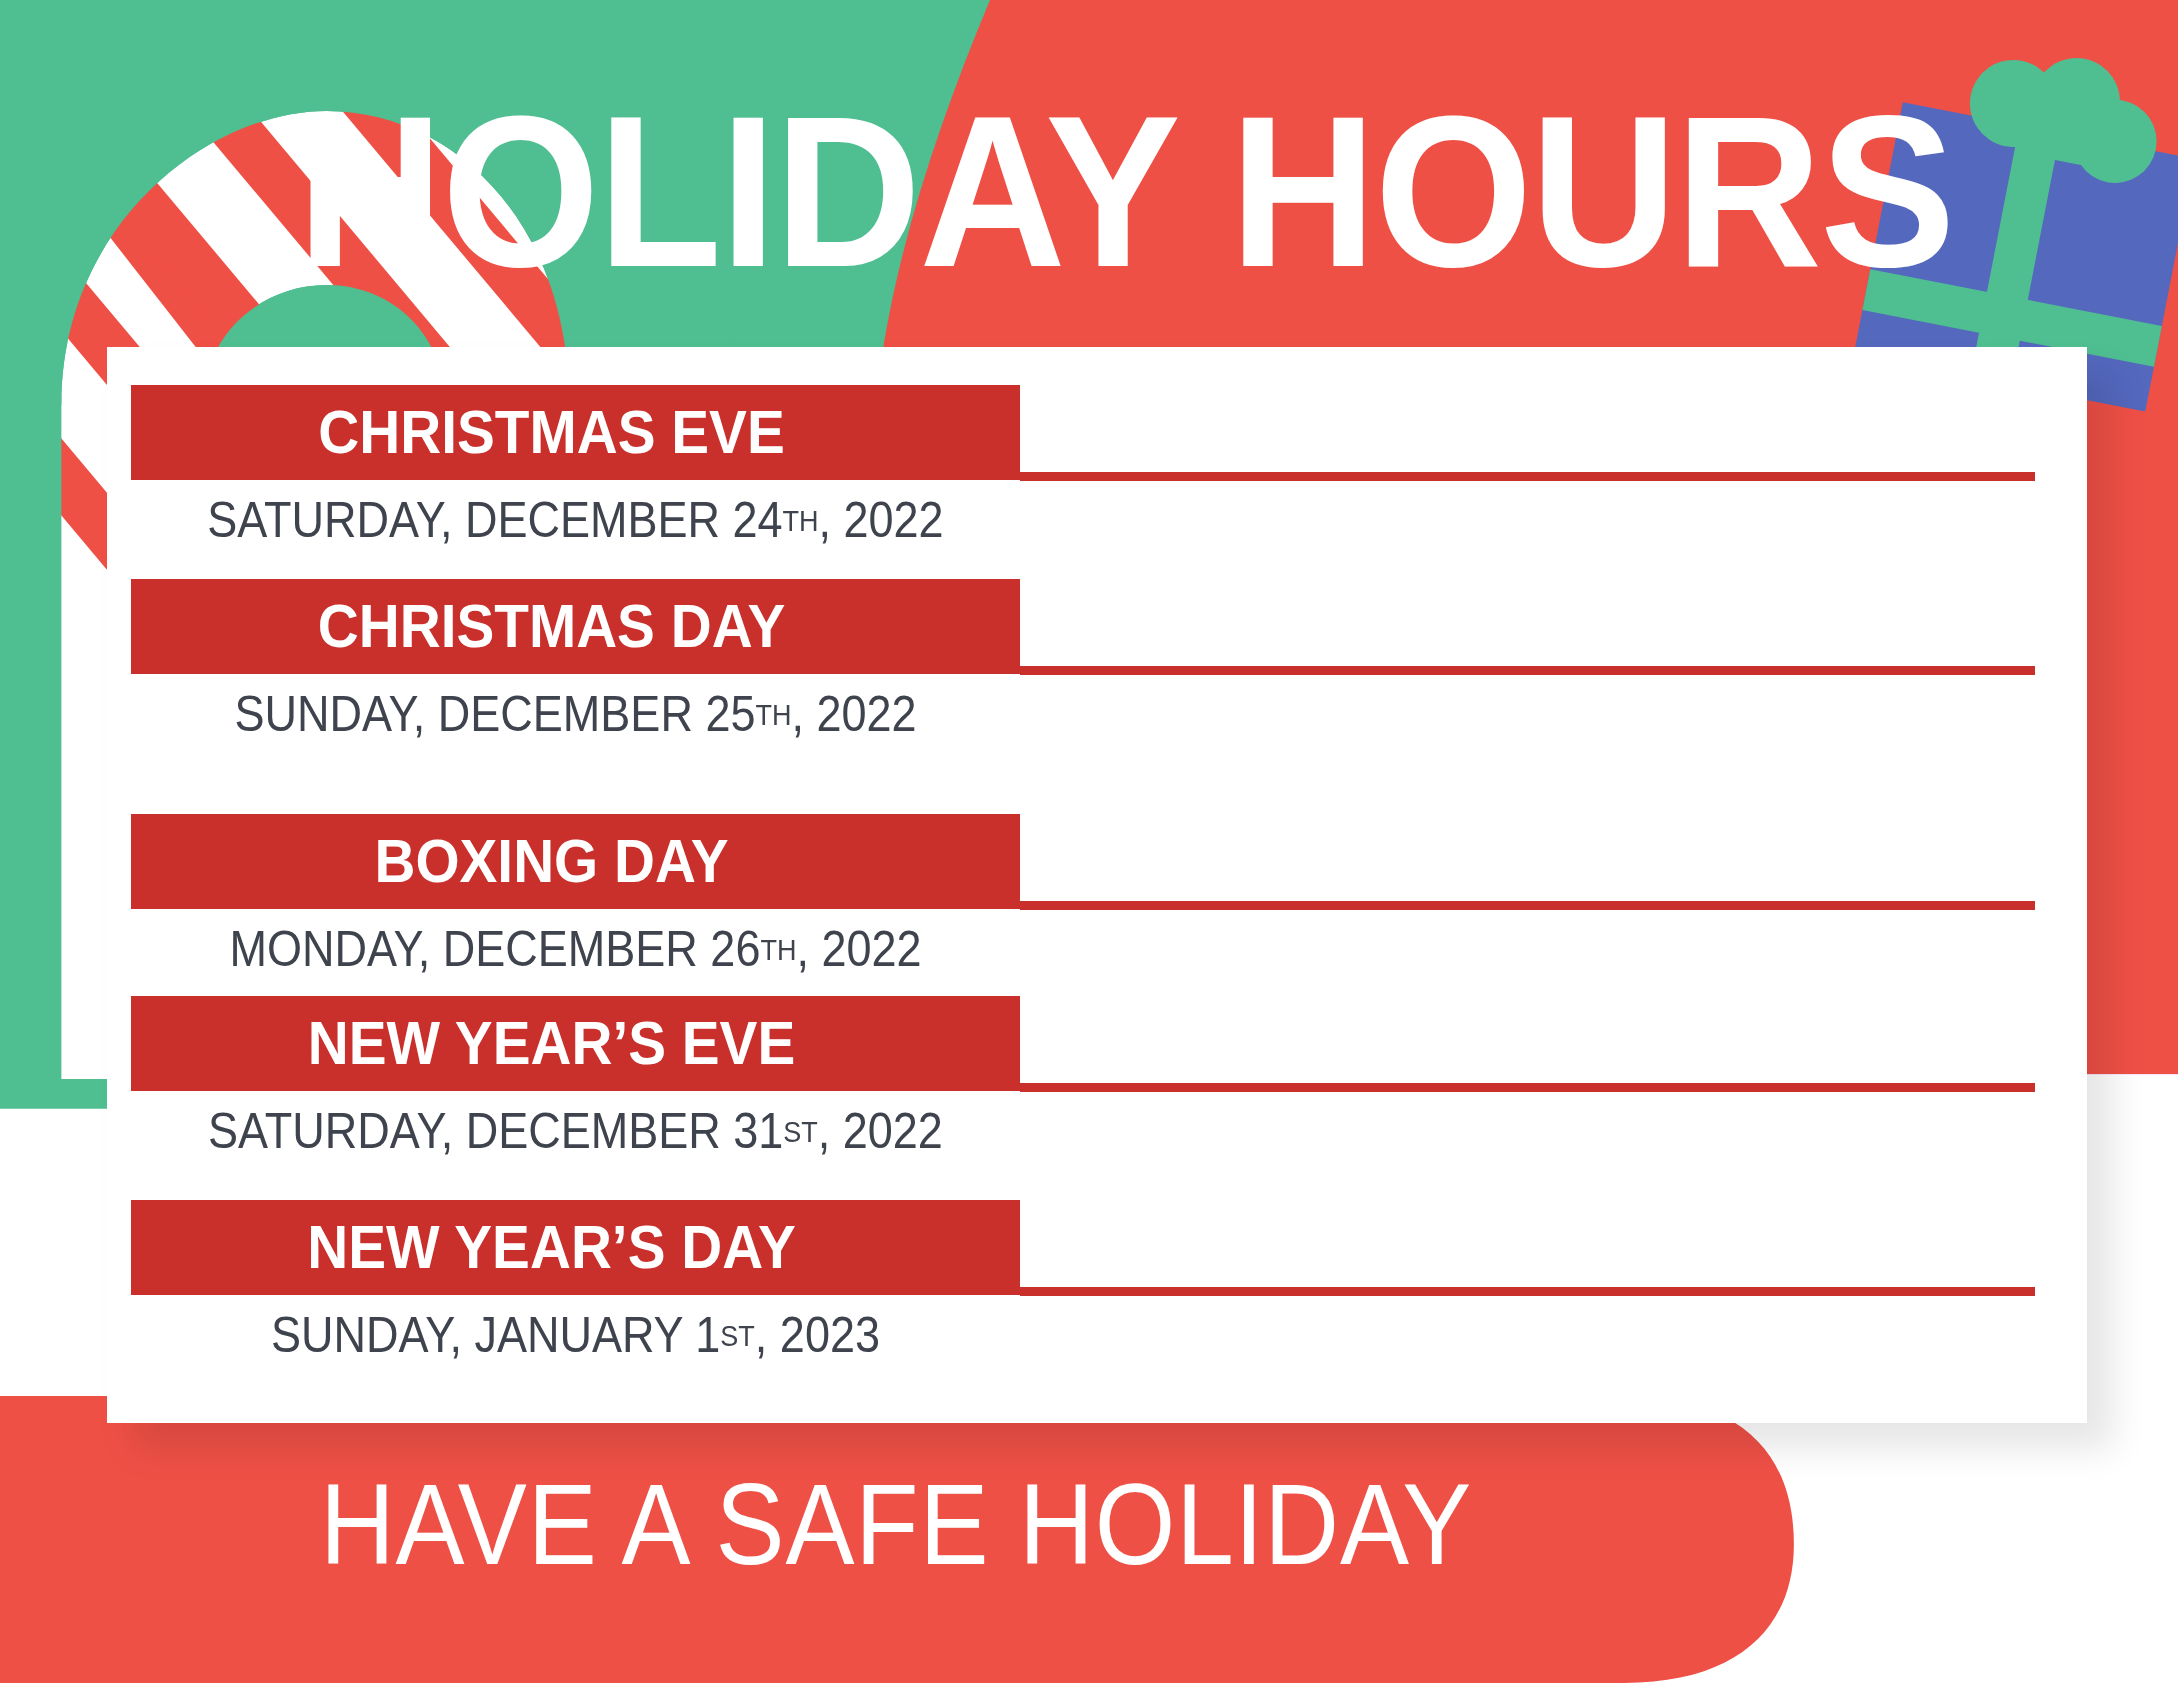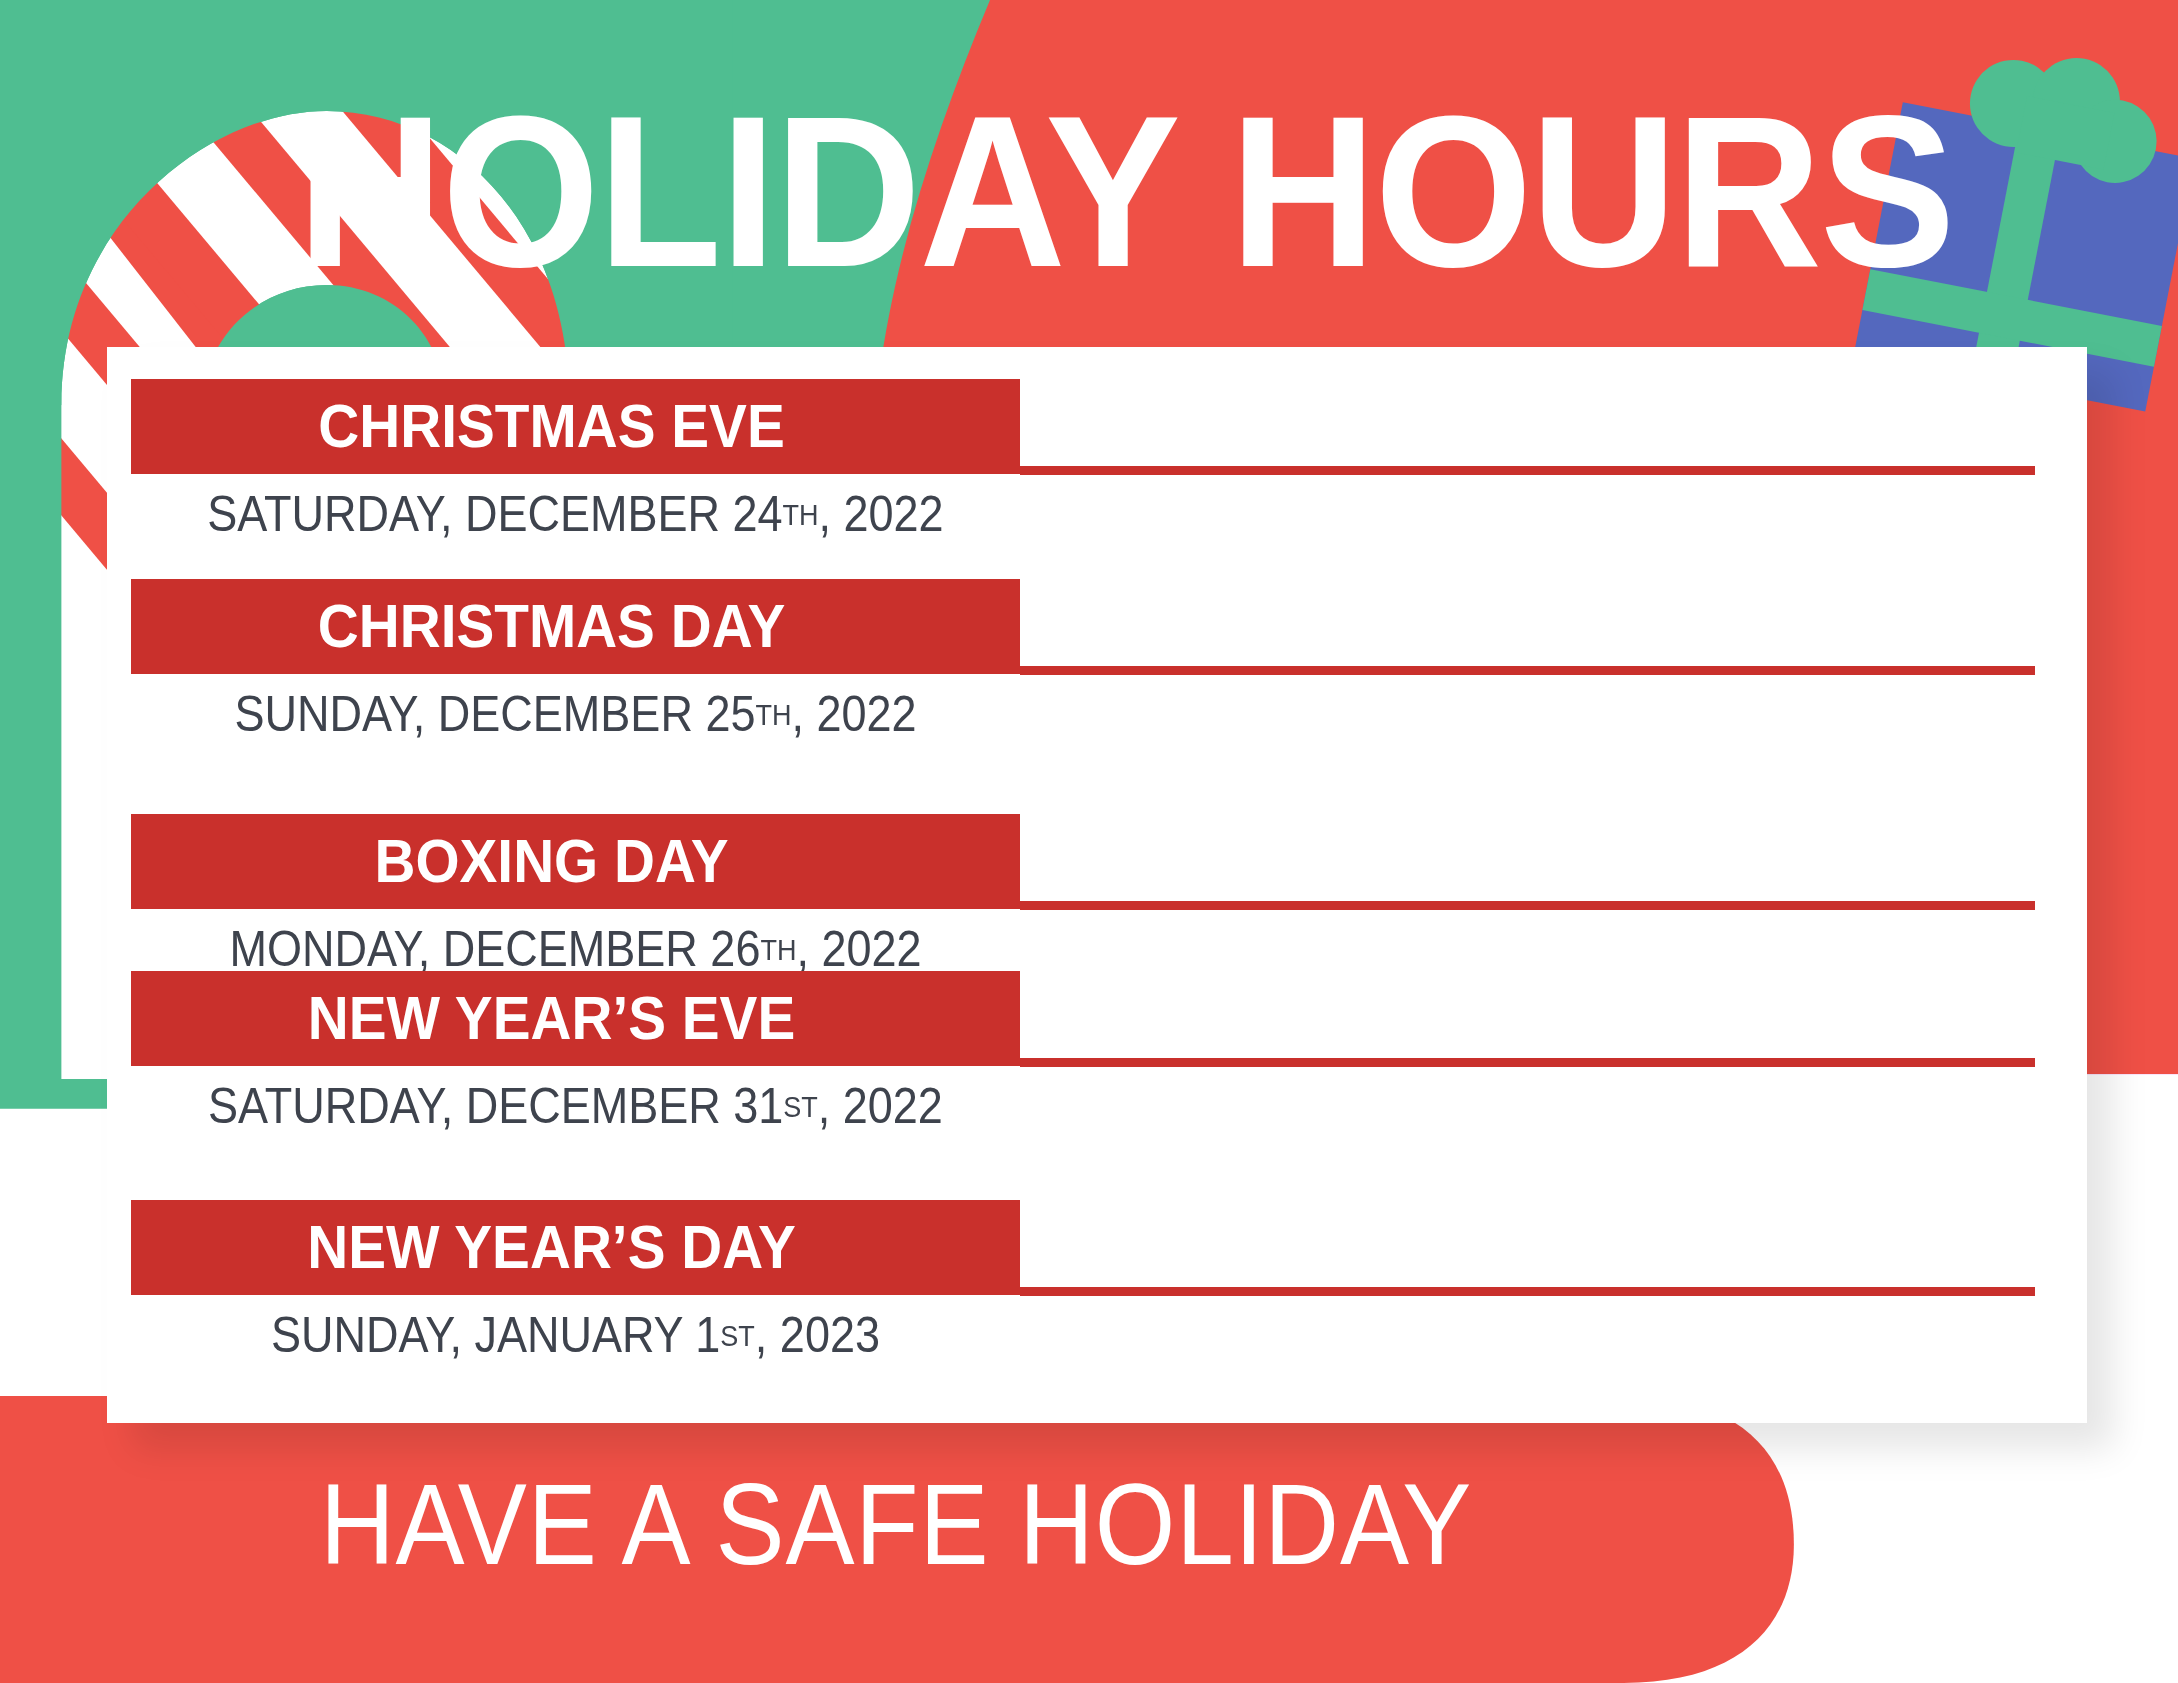--- a/index.html
+++ b/index.html
@@ -65,24 +65,24 @@
     width: 100%;
     height: 100%;
   }
 
   .hour-row {
     position: absolute;
     left: 0;
     width: 100%;
     height: 182px;
   }
-  .hour-row.r0 { top: 32px; }
+  .hour-row.r0 { top: 38px; }
   .hour-row.r1 { top: 232px; }
   .hour-row.r2 { top: 467px; }
-  .hour-row.r3 { top: 624px; }
+  .hour-row.r3 { top: 649px; }
   .hour-row.r4 { top: 853px; }
 
   .row-bar {
     position: absolute;
     left: 24px;
     top: 0;
     width: 889px;
     height: 95px;
     background: #C9302C;
   }

